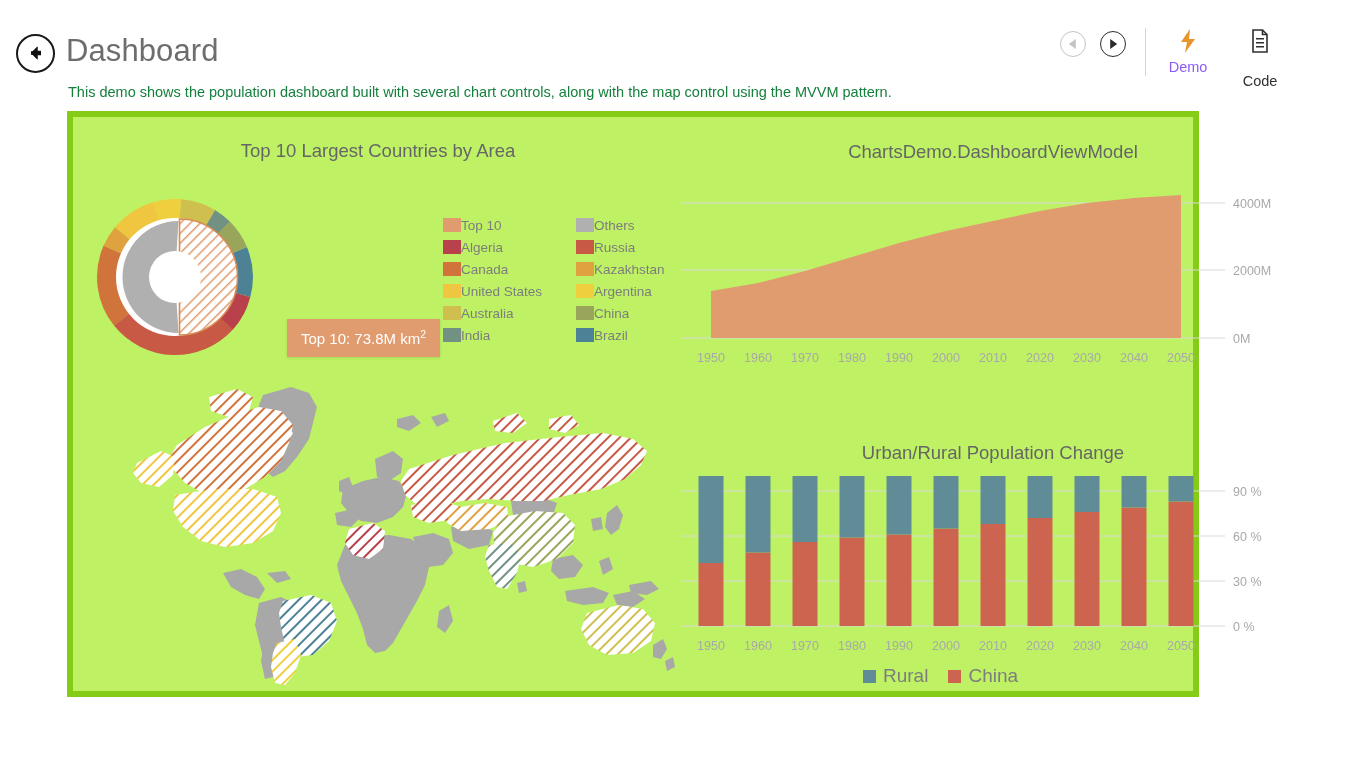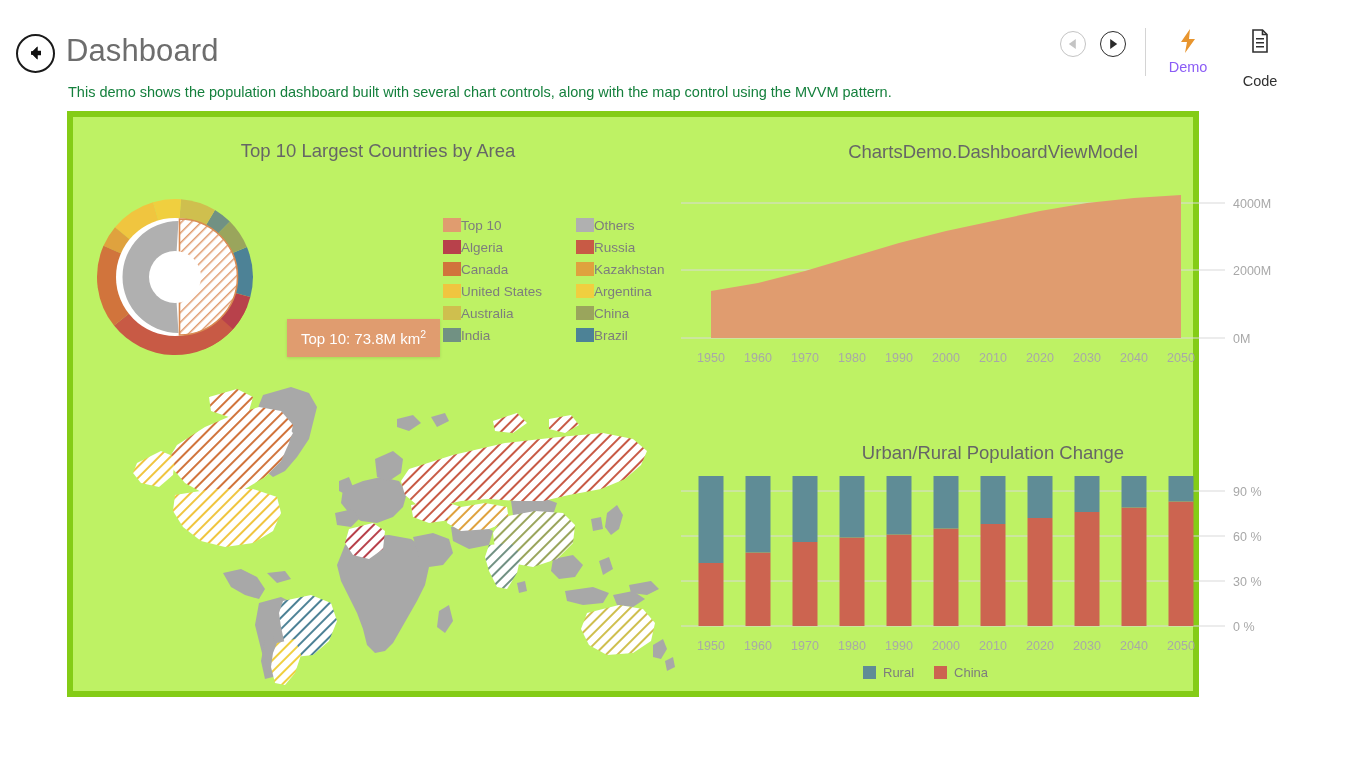--- a/index.html
+++ b/index.html
@@ -181,21 +181,21 @@
 
   .bar-legend {
     position: absolute;
     left: 790px; top: 548px;
     display: flex;
     gap: 20px;
     align-items: center;
   }
   .bl-item { display: flex; align-items: center; gap: 7px; }
   .bl-sw { width: 13px; height: 13px; }
-  .bl-tx { font-size: 13px; color: #7d7d7d; }
+  .bl-tx { font-size: 19px; color: #7d7d7d; }
 
   .axis-lbl { font-size: 12.5px; fill: #a8a8a8; font-family: "Liberation Sans", sans-serif; }
   .grid-line { stroke: #d9d9d9; stroke-width: 1; }
 </style>
 </head>
 <body>
 
 <div id="app">
 
   <div class="header">

